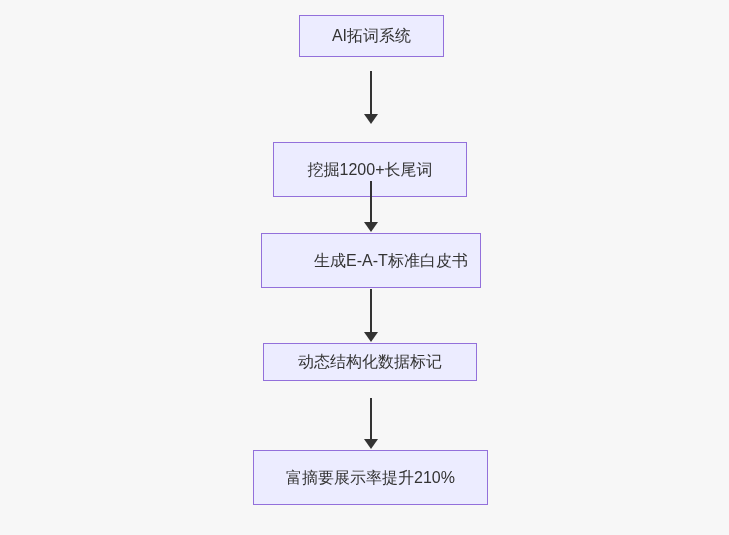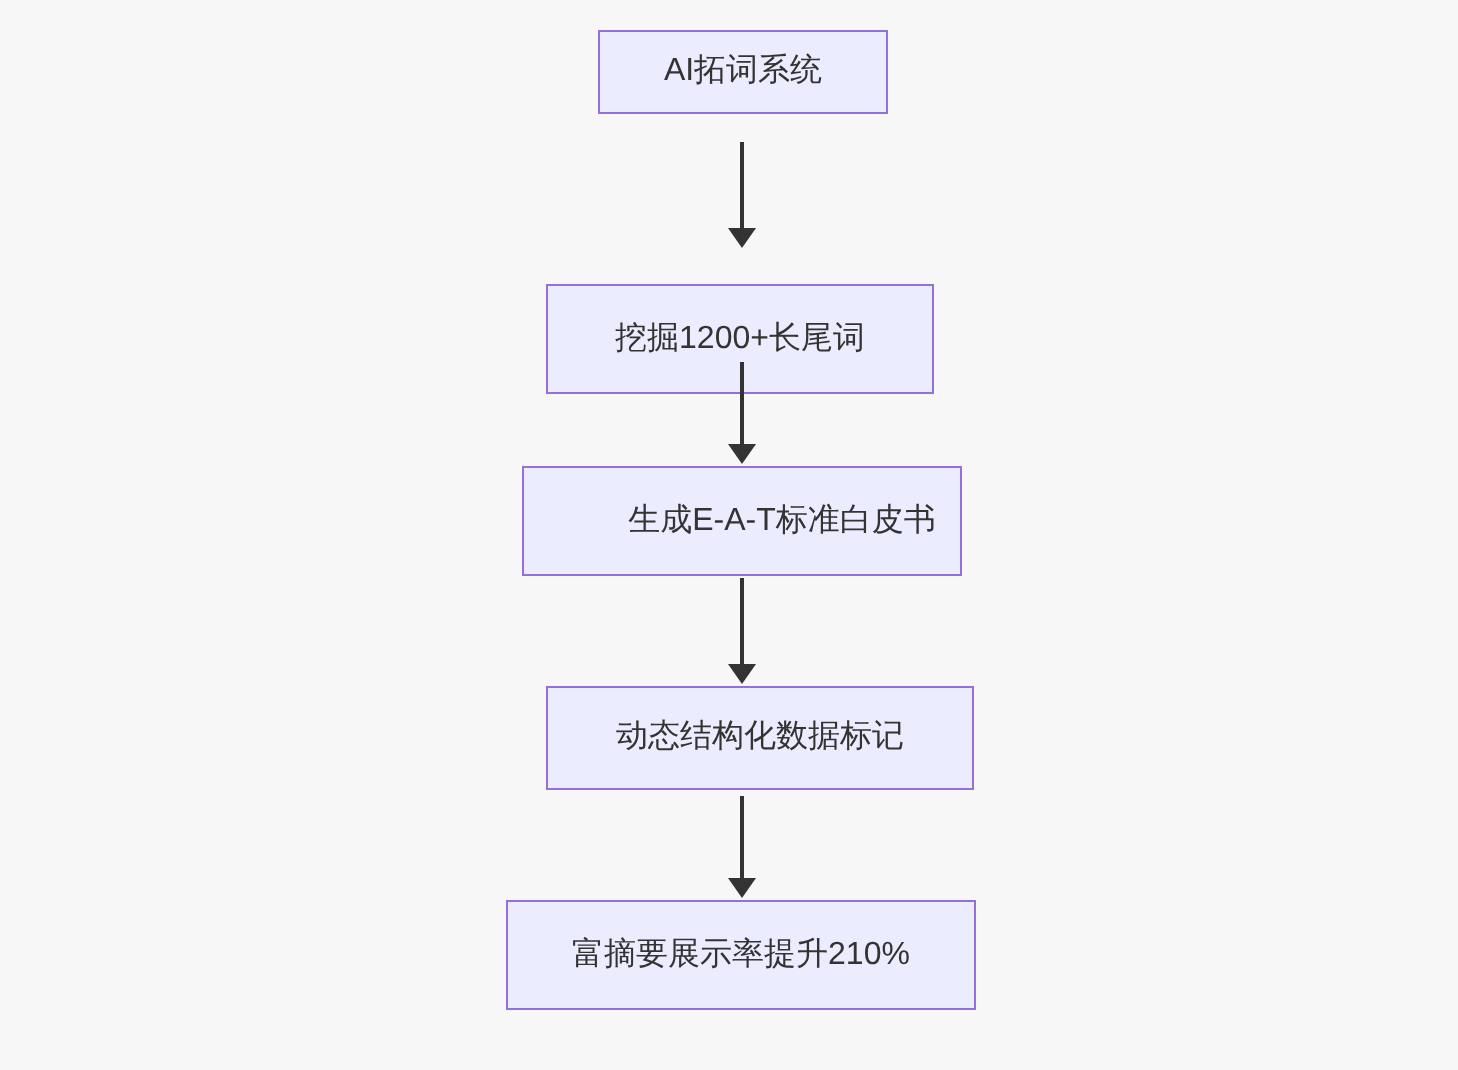--- a/index.html
+++ b/index.html
@@ -45,21 +45,21 @@
     width: 0;
     height: 0;
     border-left: 7px solid transparent;
     border-right: 7px solid transparent;
     border-top: 10px solid #333333;
   }
   
   #node-0 { left: 299px; top: 15px;  width: 145px; height: 42px; }
   #node-1 { left: 273px; top: 125px; width: 194px; height: 55px; margin-top: 17px; }
   #node-2 { left: 261px; top: 233px; width: 220px; height: 55px; padding-left: 40px; }
-  #node-3 { left: 273px; top: 343px; width: 214px; height: 52px; }
+  #node-3 { left: 263px; top: 343px; width: 214px; height: 38px; }
   #node-4 { left: 253px; top: 450px; width: 235px; height: 55px; }
   
   #edge-0 { left: 364px; top: 71px;  height: 53px; }
   #edge-1 { left: 364px; top: 181px; height: 51px; }
   #edge-2 { left: 364px; top: 289px; height: 53px; }
   #edge-3 { left: 364px; top: 398px; height: 51px; }
 </style>
 </head>
 <body>
 

